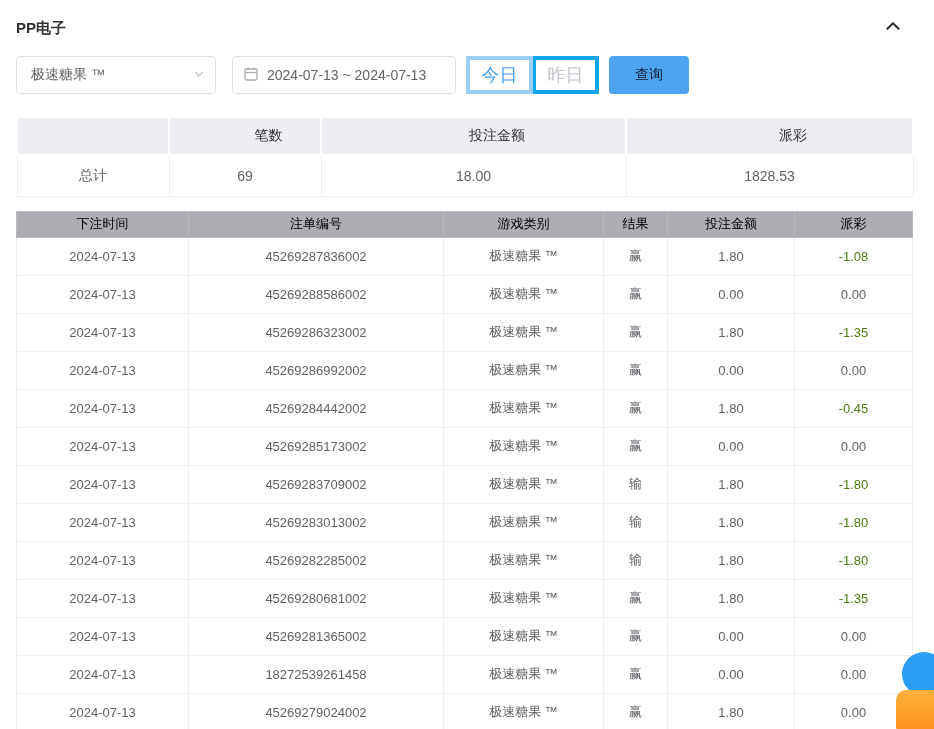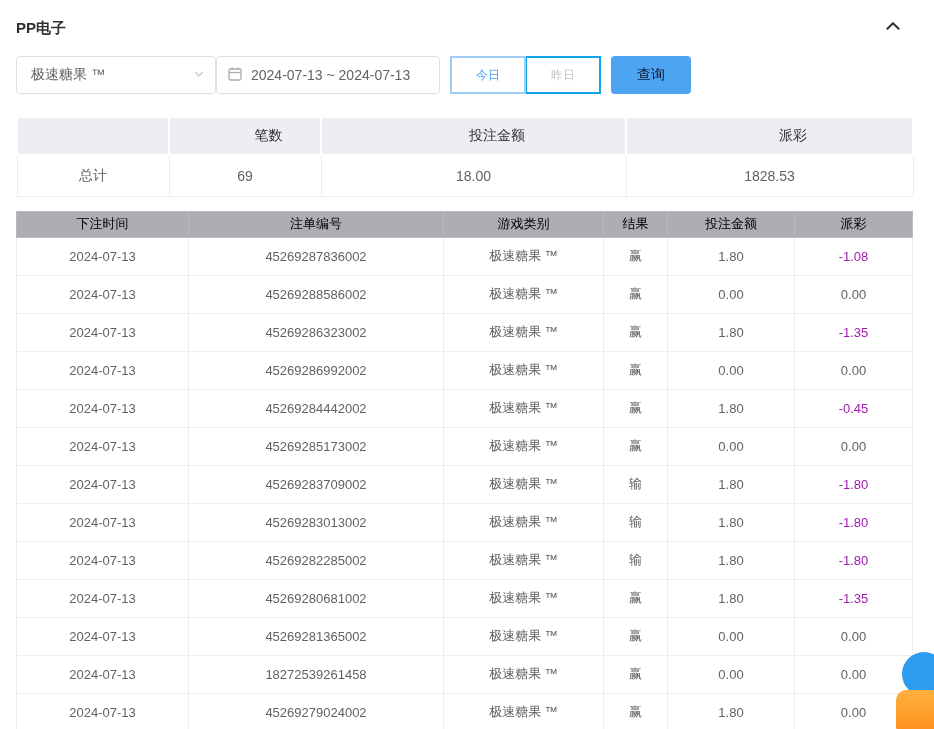--- a/index.html
+++ b/index.html
@@ -17,41 +17,41 @@
   .page-title { font-size:15px; font-weight:bold; color:#303133; }
   .collapse-btn { width:26px; height:26px; display:flex; align-items:center; justify-content:center; cursor:pointer; margin-right:12px; }
 
   
   .filter-row { display:flex; align-items:center; margin-top:12px; }
   .select-box { width:200px; height:38px; border:1px solid #dcdfe6; border-radius:4px;
     display:flex; align-items:center; justify-content:space-between;
     padding:0 10px 0 14px; font-size:14px; color:#606266; cursor:pointer; background:#fff; }
   .date-box { width:224px; height:38px; border:1px solid #dcdfe6; border-radius:4px;
     display:flex; align-items:center; gap:8px; padding:0 10px;
-    font-size:14px; color:#606266; margin-left:0; cursor:pointer; background:#fff; }
+    font-size:14px; color:#606266; margin-left:16px; cursor:pointer; background:#fff; }
   .btn-group { display:flex; margin-left:10px; }
-  .quick-btn { width:76px; height:38px; background:#fff; border:2px solid #0ea5e9;
-    font-size:12px; color:#c2c6cc; cursor:pointer; font-family:inherit; }
+  .quick-btn { width:67px; height:38px; background:#fff; border:4px solid #0ea5e9;
+    font-size:18px; color:#c2c6cc; cursor:pointer; font-family:inherit; }
   .quick-btn + .quick-btn { margin-left:-1px; }
   .quick-btn.active { border-color:#9ecdf5; color:#459df0; position:relative; z-index:1; }
   .search-btn { width:80px; height:38px; margin-left:10px; background:#4da4f0; border:none;
     border-radius:4px; color:#0f172a; font-size:14px; cursor:pointer; font-family:inherit; }
 
   
   table { border-collapse:collapse; table-layout:fixed; width:896px; }
   .summary-table { margin-top:22px; font-size:14px; }
   .summary-table th { background:#eceef2; height:38px; font-weight:normal; color:#303133;
     border:2px solid #ffffff; text-align:center;padding-left:47px; }
   .summary-table td { height:41px; text-align:center; color:#606266; border:1px solid #ebeef5; }
 
   .bet-table { margin-top:14px; font-size:13px; }
   .bet-table th { background:#acaeb3; color:#000000; height:26px; font-weight:normal;
     border:1px solid #b9bbbf; text-align:center; }
   .bet-table td { height:38px; text-align:center; border:1px solid #ebeef5; color:#606266; background:#fff; }
-  .bet-table td.neg { color:#a21caf; }
+  .bet-table td.neg { color:#4d7c0f; }
 
   
   .chat-bubble { position:absolute; right:-12px; top:652px; width:44px; height:44px;
     border-radius:50%; background:#2b9cf0; cursor:pointer; z-index:5; }
   .service-box { position:absolute; right:-8px; top:690px; width:46px; height:46px;
     border-radius:10px; background:linear-gradient(180deg,#ffb13d,#ff8c1a); cursor:pointer; z-index:6; }
 </style>
 </head>
 <body>
 

